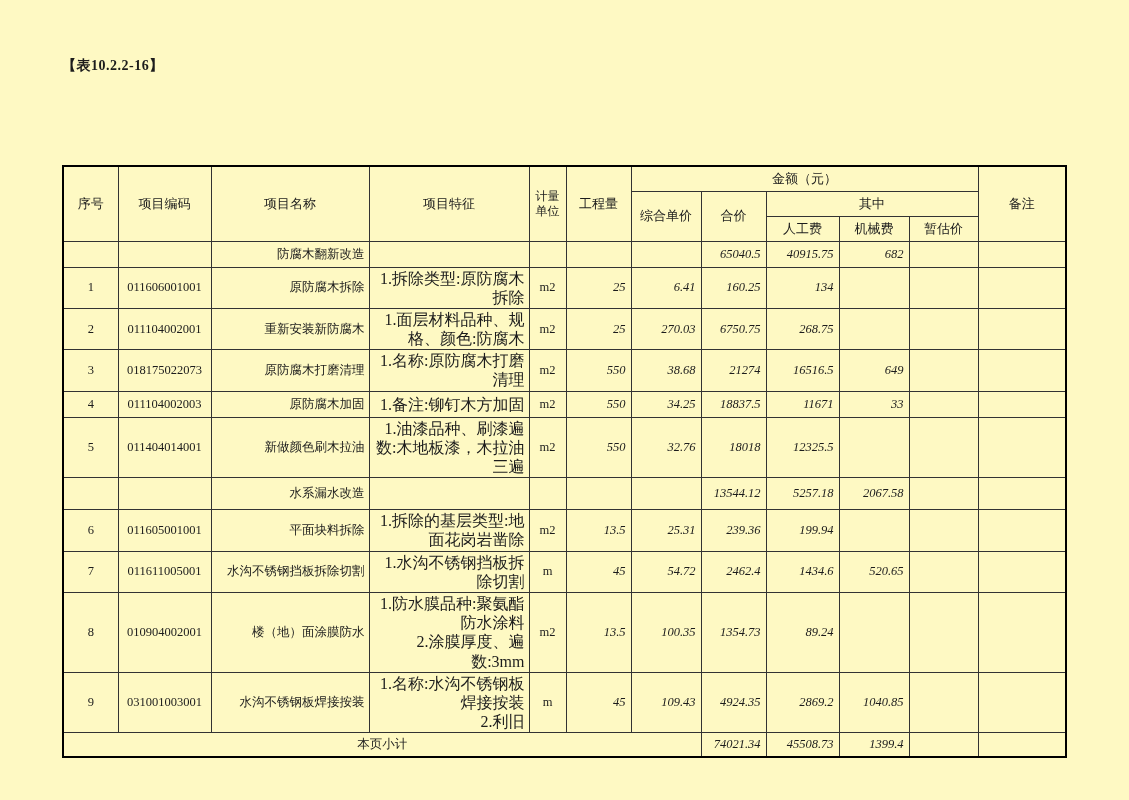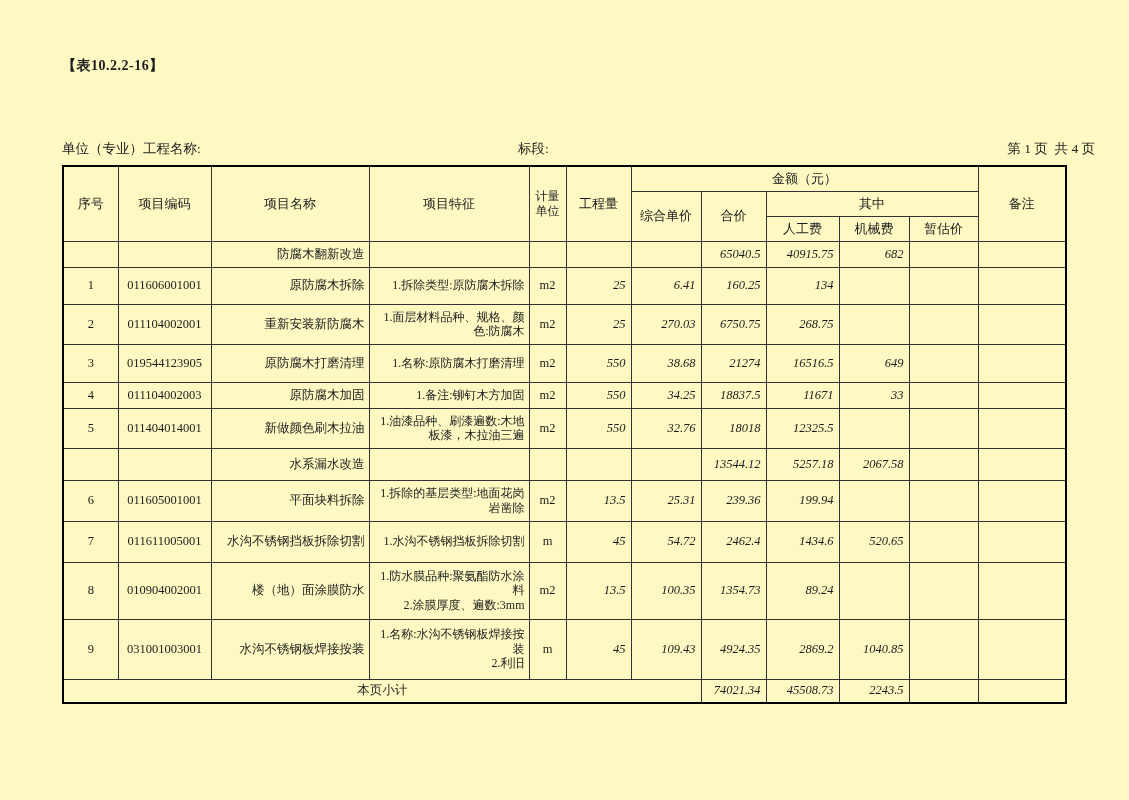--- a/index.html
+++ b/index.html
@@ -38,37 +38,32 @@
     border: 1px solid #333;
     font-weight: normal;
     padding: 1px 4px;
     vertical-align: middle;
     overflow: hidden;
     line-height: 1.2;
   }
   .t-center { text-align: center; }
   .t-left   { text-align: right; }
   .t-right  { text-align: right; padding-right: 5px !important; font-style: italic; }
-  .cell-feature { white-space: pre-line; font-size: 12px; line-height: 1.18; padding: 2px 3px; font-family: Liberation Serif, serif; }
+  .cell-feature { white-space: pre-line; font-size: 16px; line-height: 1.18; padding: 2px 3px; font-family: Liberation Serif, serif; }
   .hdr { text-align: center; font-size: 13px; }
   .hdr-unit { font-size: 12px; line-height: 1.1; padding: 1px 1px; }
   .name-cell { padding-left: 4px; }
 </style>
 </head>
 <body>
 
 <div class="page">
 
   <div class="doc-tag">【表10.2.2-16】</div>
 
-  <div class="meta-row">
-    <span class="meta-project">单位（专业）工程名称:</span>
-    <span class="meta-bid">标段:</span>
-    <span class="meta-page">第 1 页  共 4 页</span>
-  </div>
 
   <table class="bq">
     <colgroup>
       <col style="width:55px">
         <col style="width:93px">
         <col style="width:158px">
         <col style="width:160px">
       <col style="width:37px">
         <col style="width:65px">
         <col style="width:70px">
@@ -143,21 +138,21 @@
         <td class="t-right">270.03</td>
         <td class="t-right">6750.75</td>
         <td class="t-right">268.75</td>
         <td class="t-right"></td>
         <td></td>
         <td></td>
       </tr>
 
       <tr style="height:38px">
         <td class="t-center">3</td>
-        <td class="t-center">019544123905</td>
+        <td class="t-center">018175022073</td>
         <td class="t-left name-cell">原防腐木打磨清理</td>
         <td class="t-left cell-feature">1.名称:原防腐木打磨清理</td>
         <td class="t-center">m2</td>
         <td class="t-right">550</td>
         <td class="t-right">38.68</td>
         <td class="t-right">21274</td>
         <td class="t-right">16516.5</td>
         <td class="t-right">649</td>
         <td></td>
         <td></td>
@@ -267,20 +262,20 @@
         <td class="t-right">2869.2</td>
         <td class="t-right">1040.85</td>
         <td></td>
         <td></td>
       </tr>
 
       <tr style="height:24px">
         <td colspan="7" class="t-center">本页小计</td>
         <td class="t-right">74021.34</td>
         <td class="t-right">45508.73</td>
-        <td class="t-right">2243.5</td>
+        <td class="t-right">1399.4</td>
         <td></td>
         <td></td>
       </tr>
 
     </tbody>
   </table>
 </div>
 
 </body></html>

